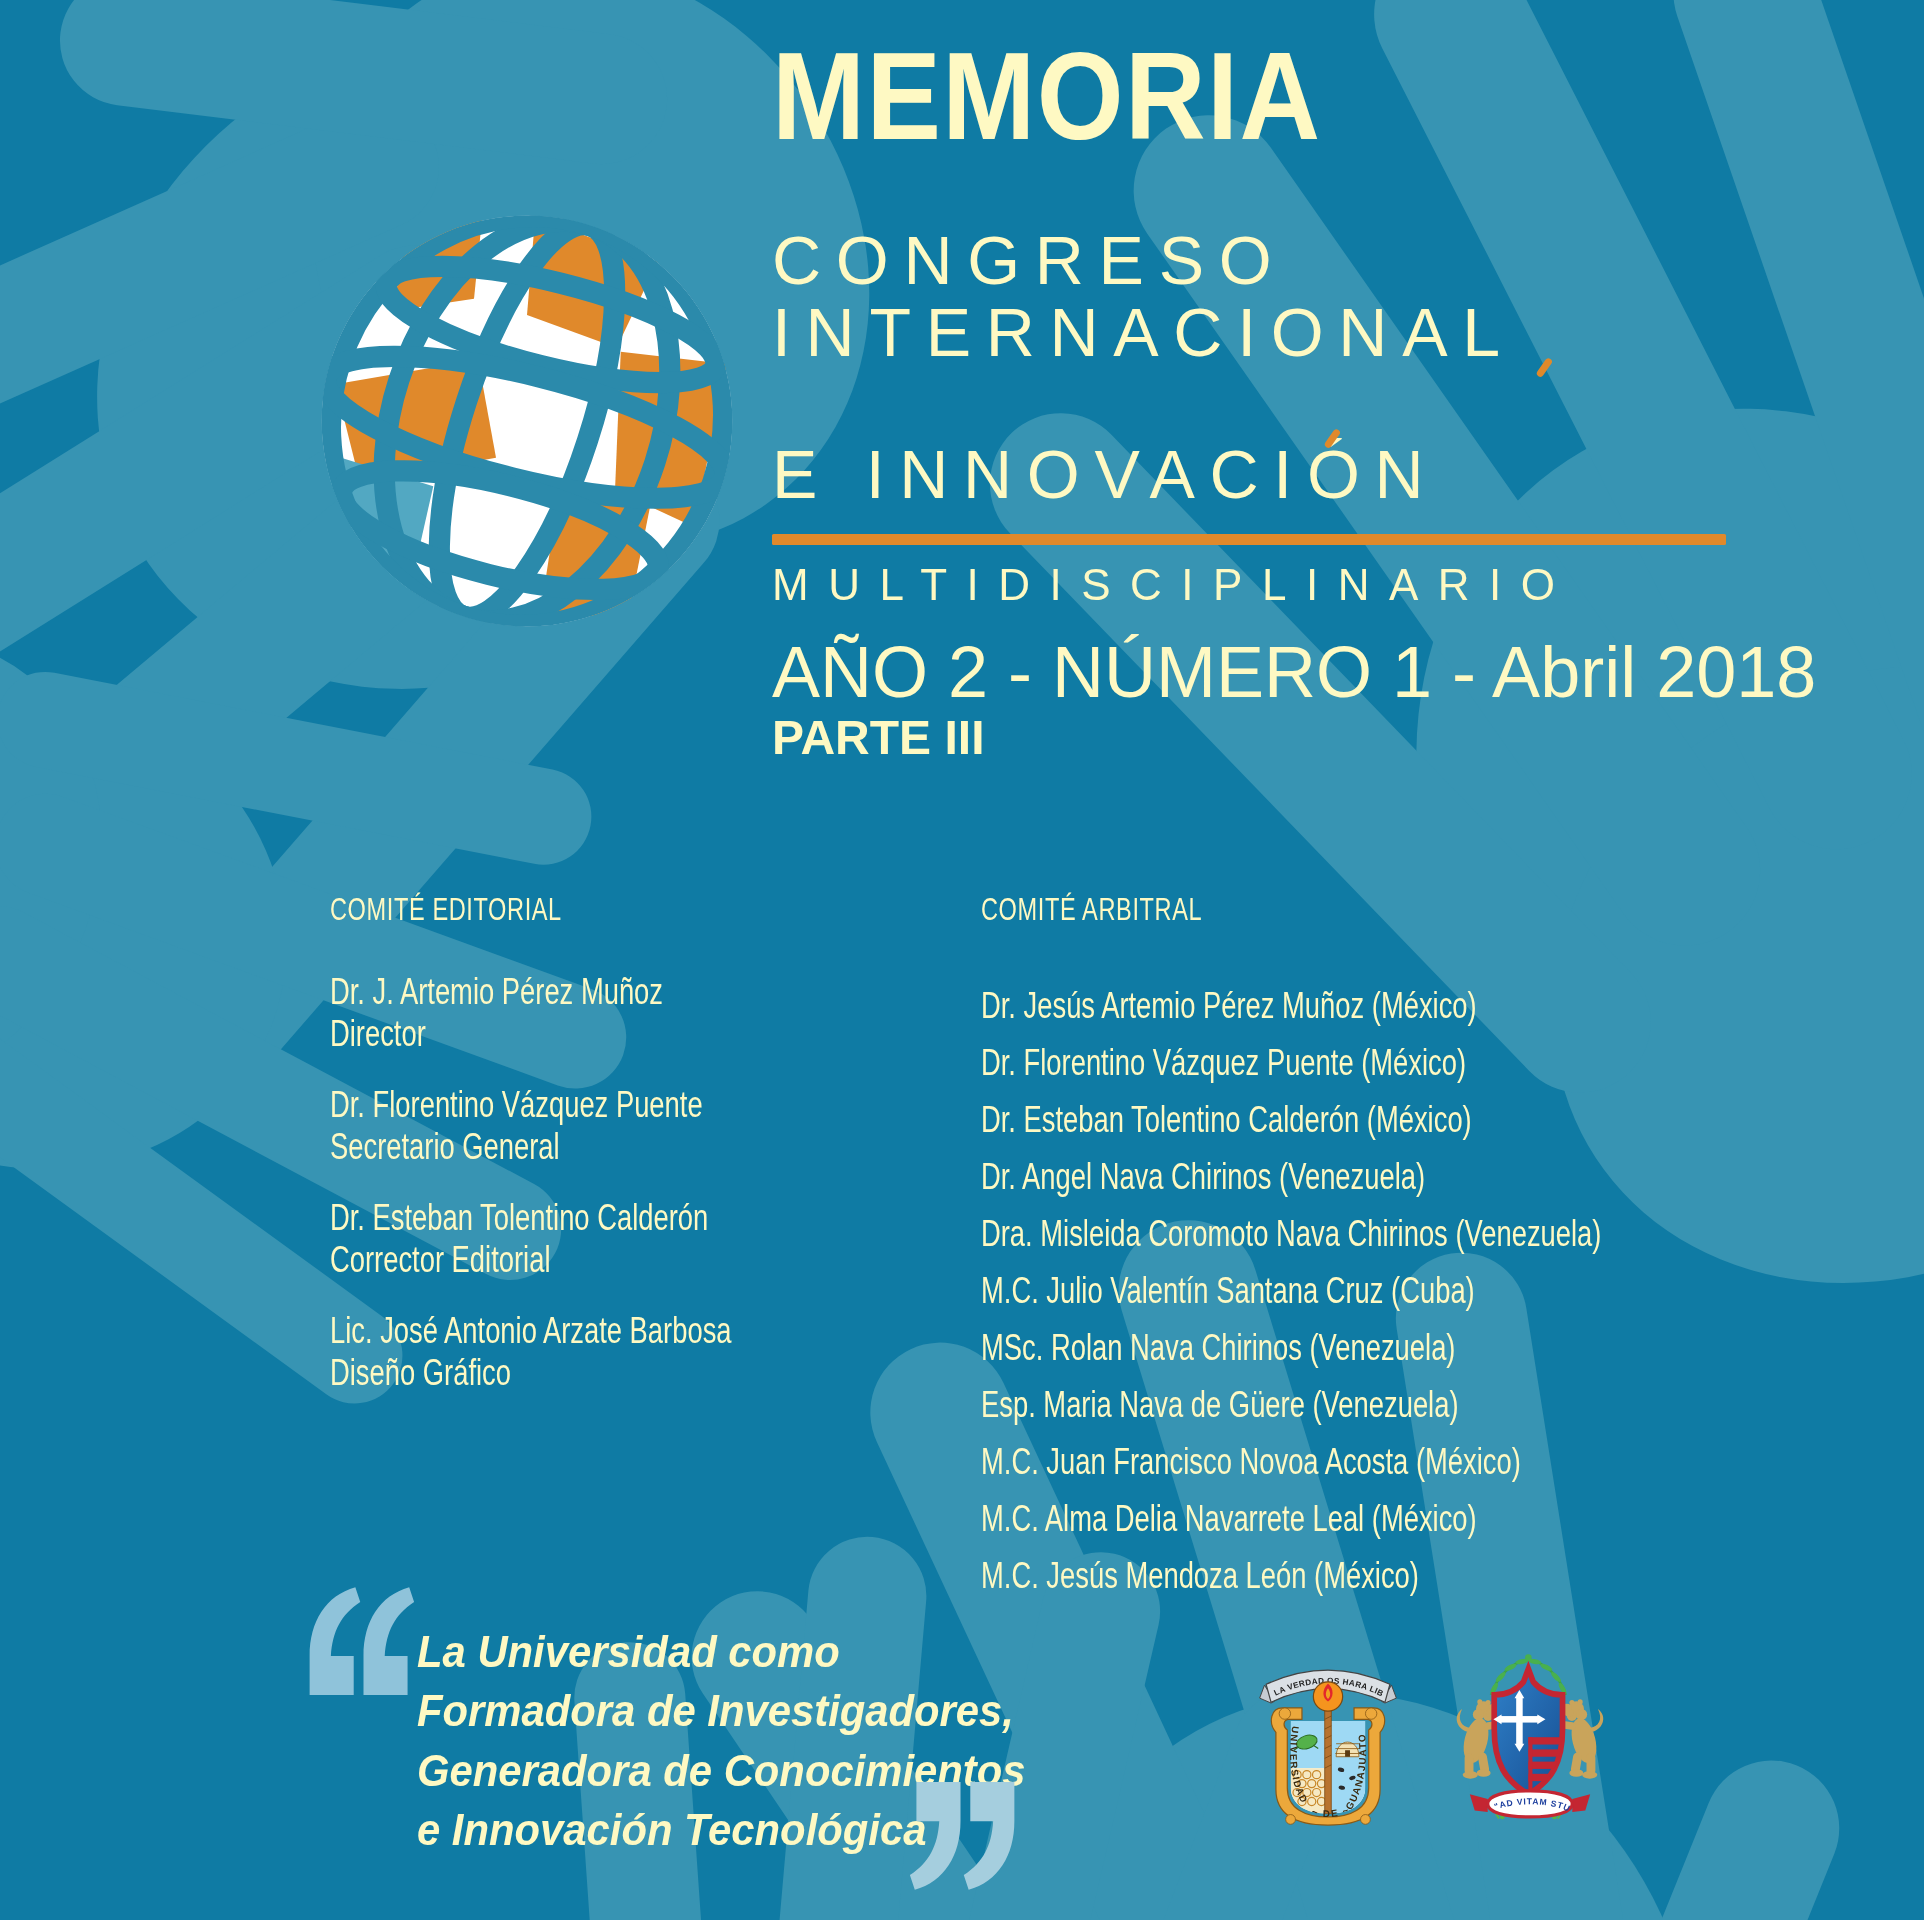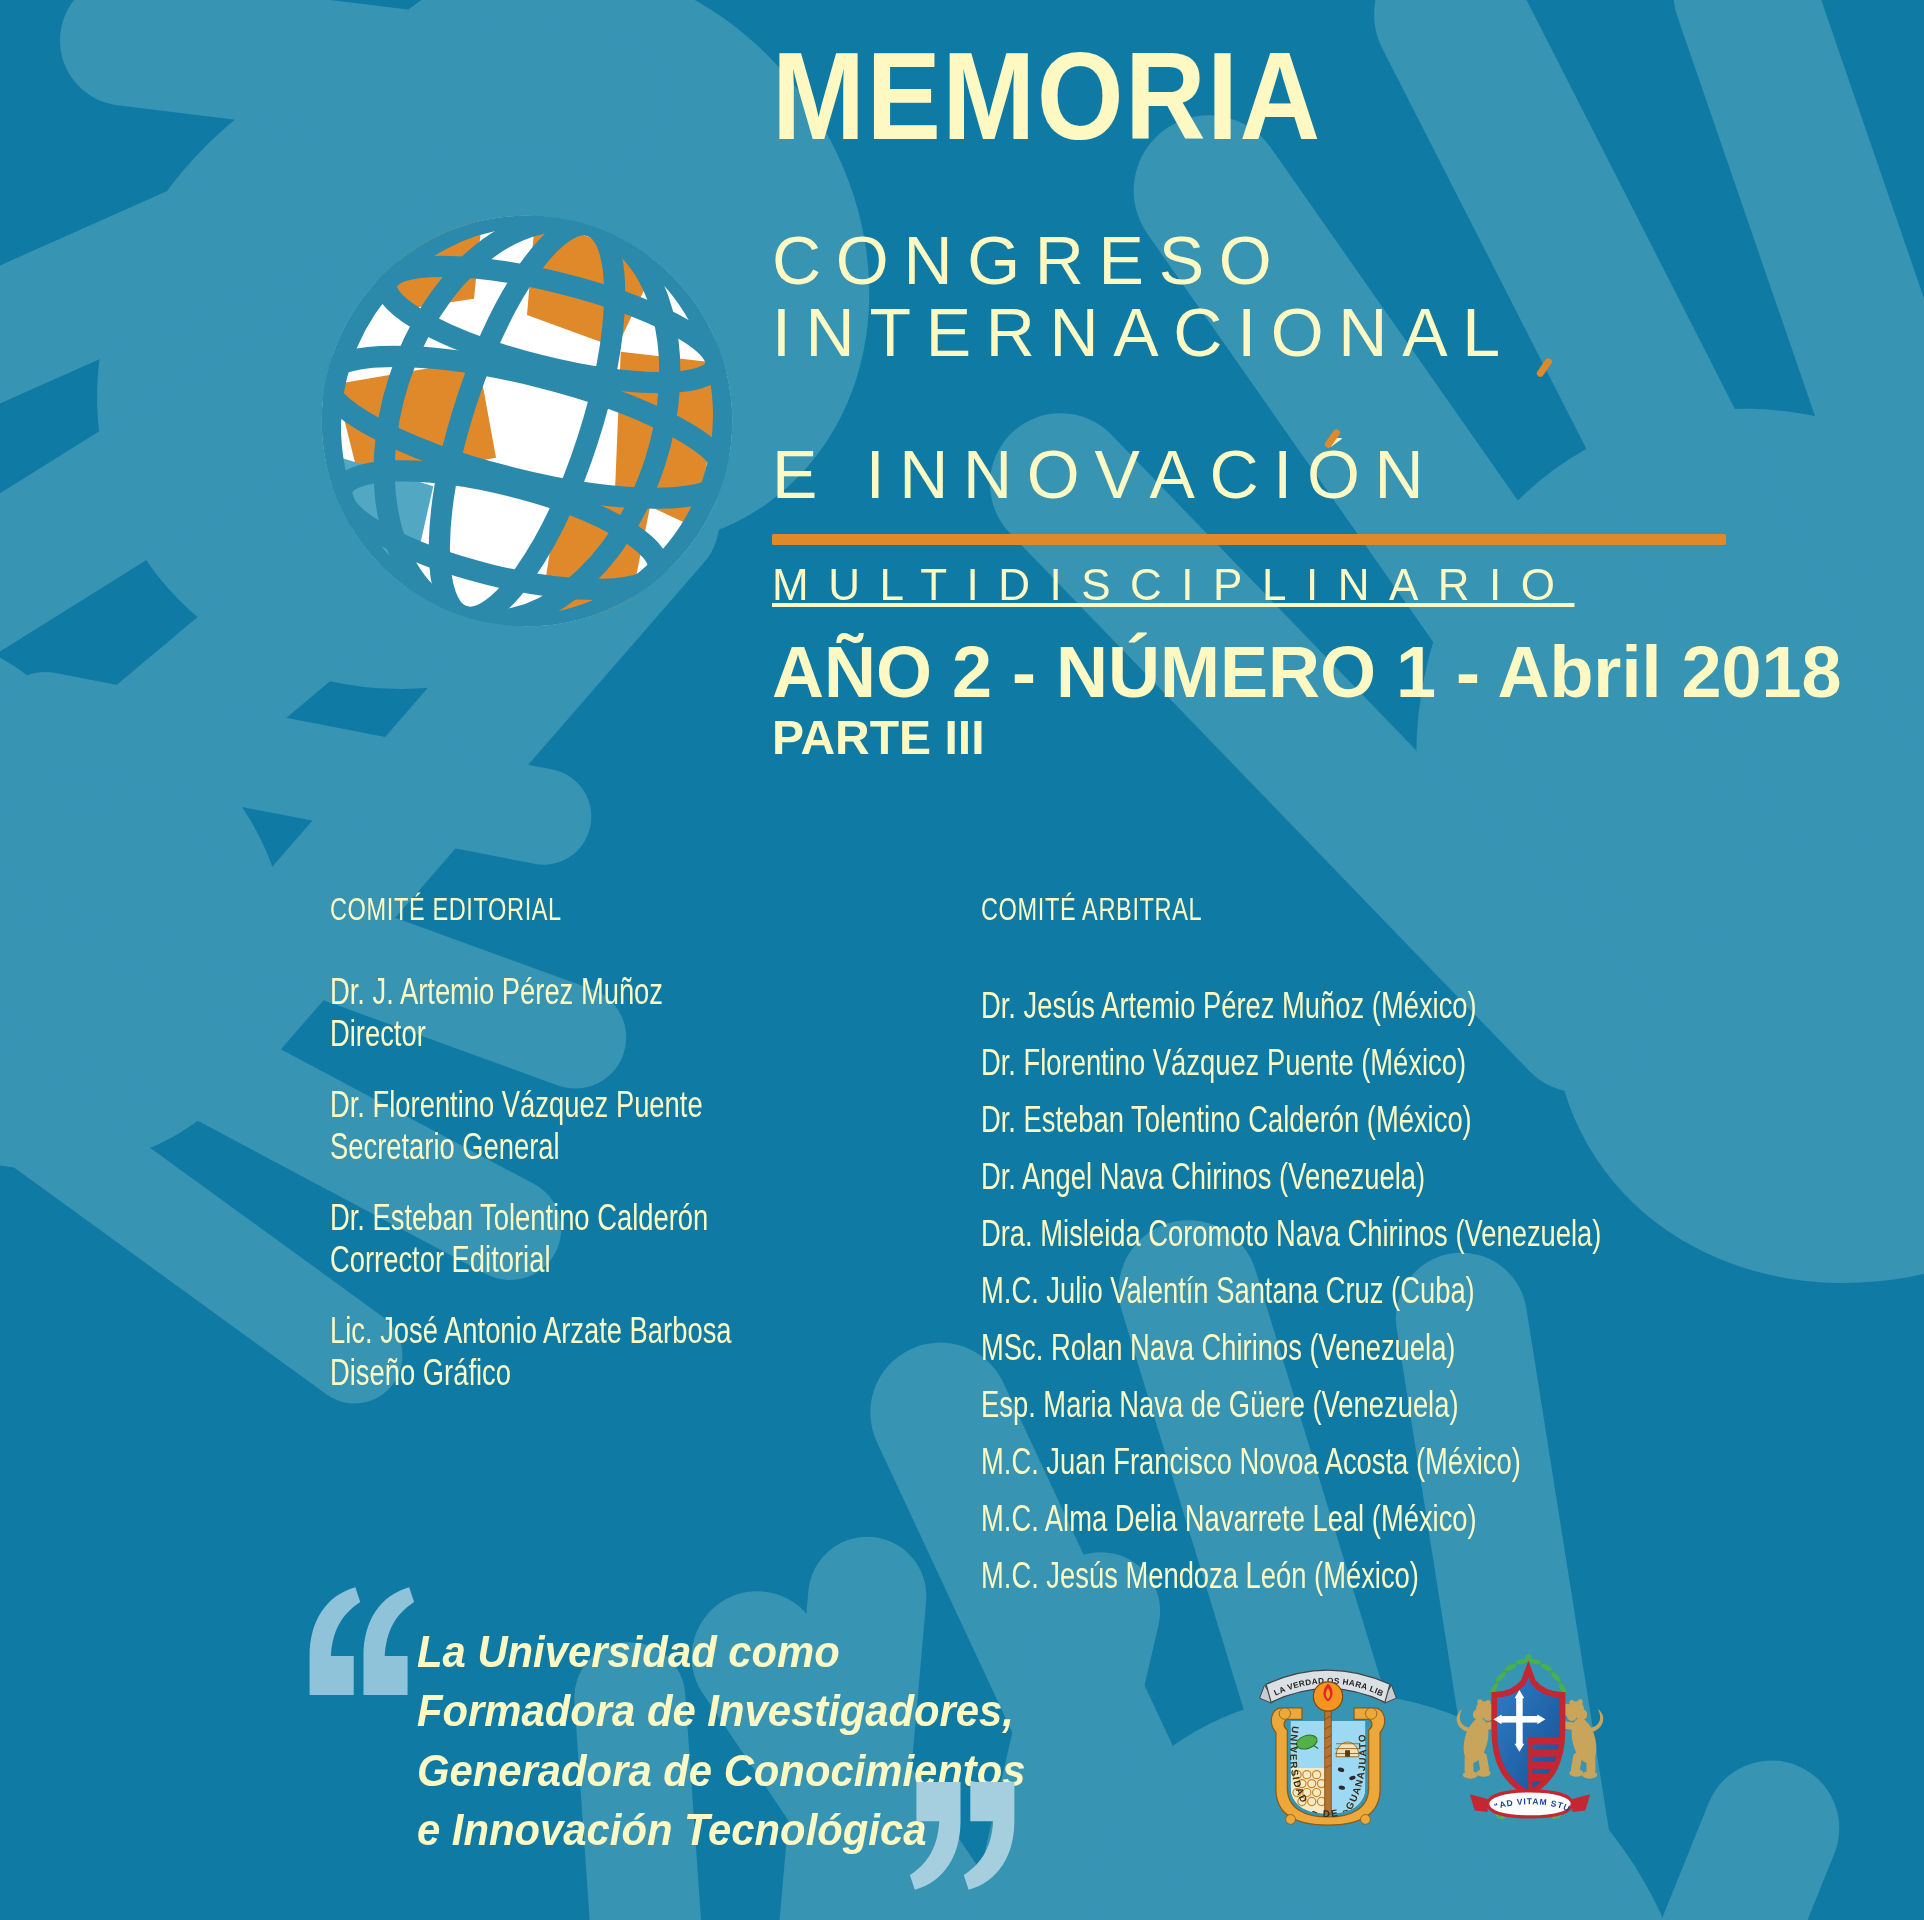--- a/index.html
+++ b/index.html
@@ -11,22 +11,22 @@
   .abs{position:absolute;white-space:nowrap;line-height:1;}
   .bg{position:absolute;left:0;top:0;z-index:0;}
   .z1{z-index:1} .z2{z-index:2}
 
   .memoria{left:772px;top:34px;font-size:124px;font-weight:bold;letter-spacing:1.6px;
     transform:scaleX(.9);transform-origin:0 0;}
   .congress-line{left:772px;font-size:68px;font-weight:400;letter-spacing:14.7px;}
   .accent{position:absolute;width:21px;height:7.3px;background:#e0892b;border-radius:4.1px;
     transform:rotate(-55deg);z-index:3;}
   .rule{left:772px;top:534px;width:954px;height:10.6px;background:#e0892b;border-radius:1.6px;}
-  .multi{left:772px;top:563px;font-size:44px;letter-spacing:19.5px;text-decoration:underline;}
-  .edition{left:772px;top:636px;font-size:72px;font-weight:bold;}
+  .multi{left:772px;top:563px;font-size:44px;letter-spacing:19.5px;}
+  .edition{left:772px;top:636px;font-size:72px;font-weight:normal;}
   .part{left:772px;top:714px;font-size:48px;font-weight:bold;}
 
   .col{position:absolute;top:0;left:0;transform:scaleX(.76);transform-origin:0 0;z-index:2;}
   .col .heading{position:absolute;top:892px;left:0;font-size:31px;letter-spacing:0.8px;white-space:nowrap;}
   .col .line{position:absolute;left:0;font-size:36px;white-space:nowrap;}
 
   .quote-col{position:absolute;top:0;left:417px;transform:scaleX(.95);transform-origin:0 0;z-index:2;}
   .quote-line{position:absolute;left:0;font-size:44px;font-weight:bold;font-style:italic;white-space:nowrap;}
 </style>
 </head>

